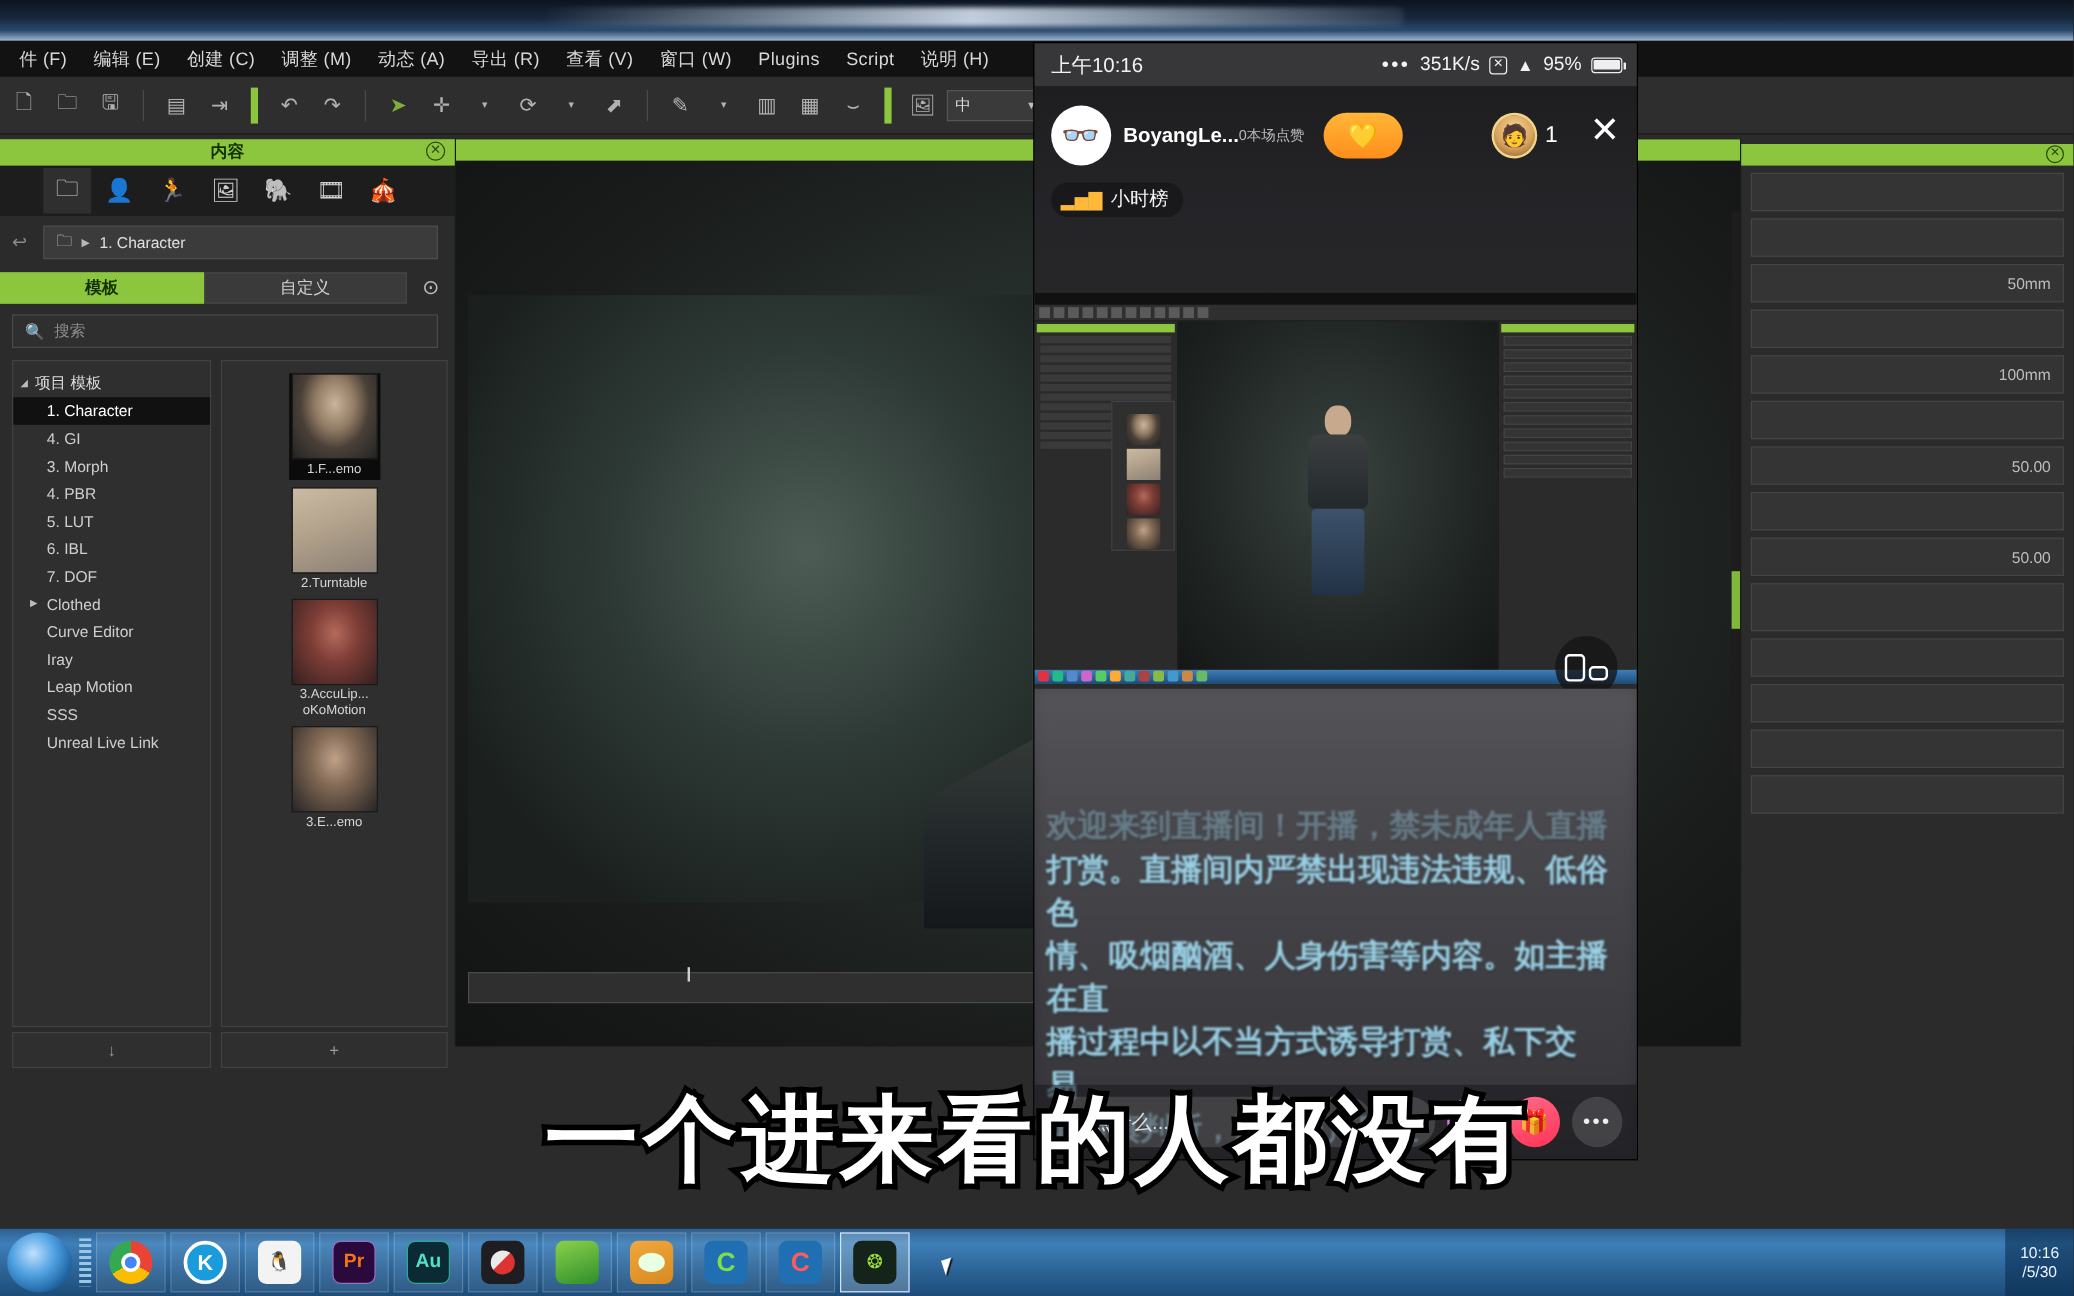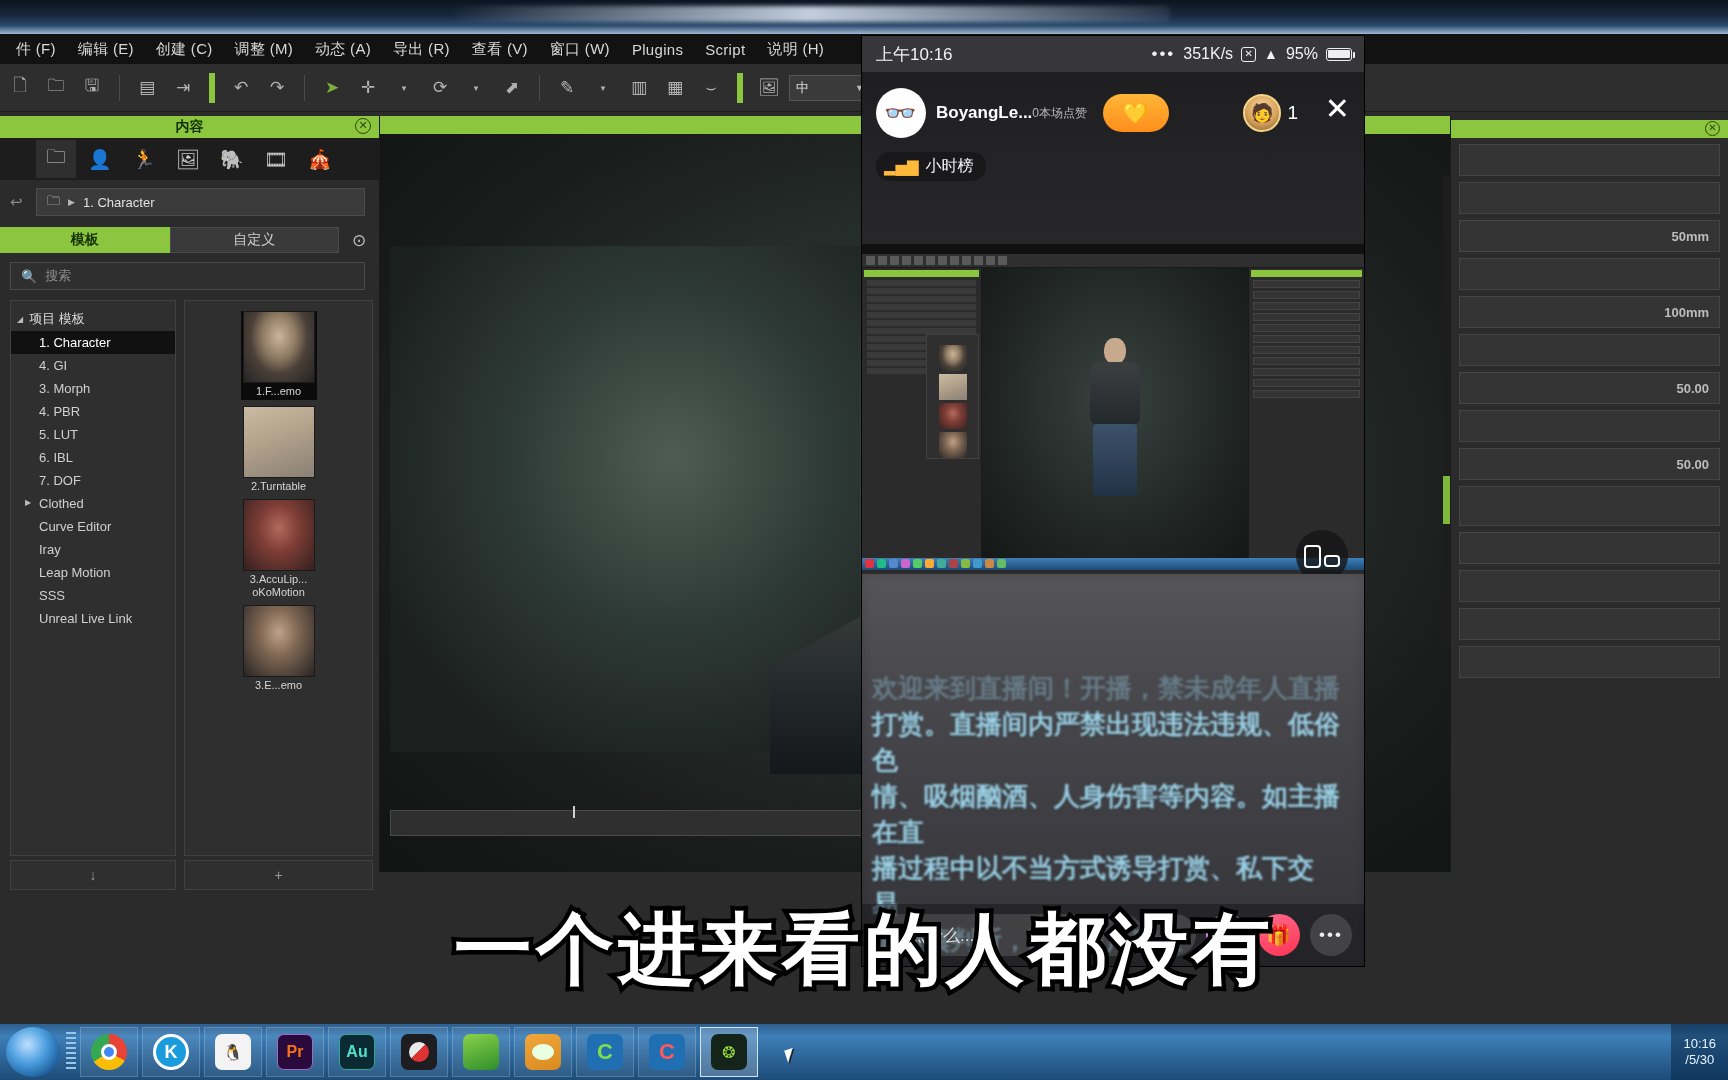--- a/index.html
+++ b/index.html
@@ -208,21 +208,21 @@
     background: #2b2b2b; border-left: 1px solid #1a1a1a; padding-top: 4px;
   }
   .rp-head { height: 18px; background:#8cc63e; position: relative; }
   .rp-head .close {
     position:absolute; right: 8px; top:1px; width: 15px; height:15px; border-radius:50%;
     border:1.4px solid #2b4a08; color:#2b4a08; font-size:10px; text-align:center; line-height:12px;
   }
   .rp-row {
     height: 32px; margin: 6px 8px; border: 1px solid #454545; background:#343434;
     display:flex; align-items:center; justify-content:flex-end; padding-right:10px;
-    color:#bdbdbd; font-size: 13px; filter: blur(.4px); font-weight: bold;
+    color:#bdbdbd; font-size: 13px; filter: blur(.4px);
   }
   .rp-row.tall { height: 40px; }
   .rp-scroll {
     position:absolute; left: -8px; top: 60px; width: 7px; height: 470px; background:#1d1d1d;
   }
   .rp-scroll .thumbbar { position:absolute; top: 300px; left:0; width:7px; height: 48px; background:#7fb93a; }
 
   
   .taskbar {
     position:absolute; left: 0; bottom: 0; width: 1728px; height: 56px;

